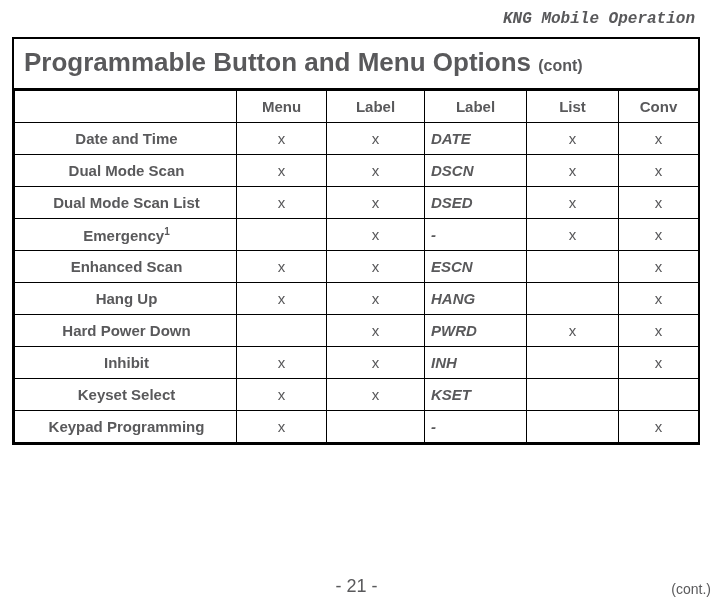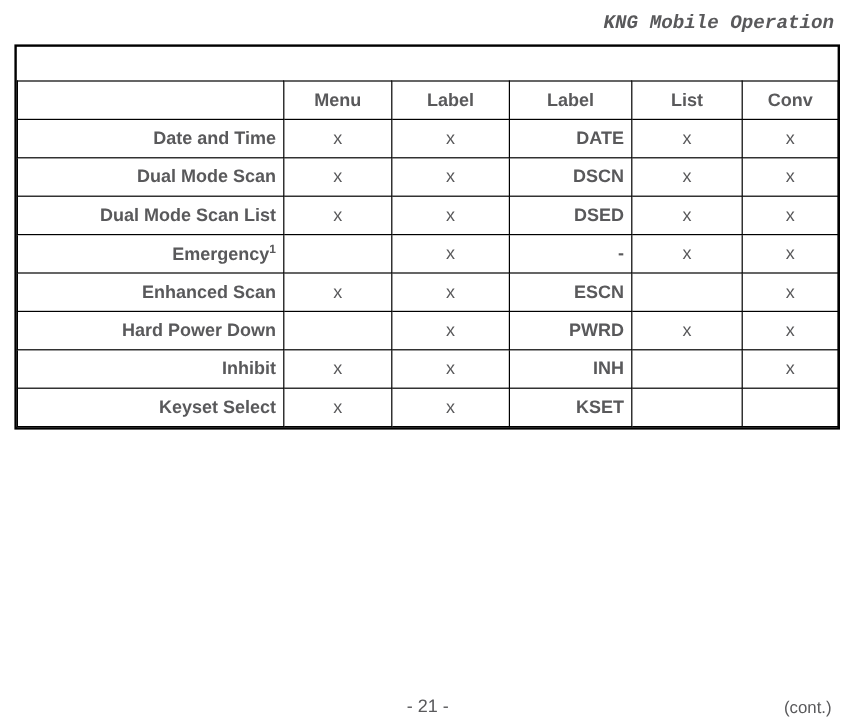--- a/index.html
+++ b/index.html
@@ -38,76 +38,79 @@
       font-weight: bold;
     }
     .title-cont {
       font-size: 16px;
       font-weight: bold;
     }
     table {
       width: 100%;
       border-collapse: collapse;
       table-layout: fixed;
-      margin-top: 28px;
     }
     th, td {
       border: 1px solid #000;
       padding: 6px 6px;
       font-size: 15px;
       color: #59595b;
       vertical-align: middle;
       height: 32px;
     }
     th {
       font-weight: bold;
       text-align: center;
     }
     col.feature { width: 222px; }
     col.menu { width: 90px; }
     col.button { width: 98px; }
     col.label { width: 102px; }
     col.trunk { width: 92px; }
     col.conv { width: 80px; }
     td.feature {
-      text-align: right;
+      text-align: center;
       font-weight: bold;
       padding-left: 8px;
     }
     td.mark {
       text-align: center;
       font-weight: normal;
     }
     td.labelcol {
-      text-align: right;
-      font-weight: bold;
+      text-align: left;
+      font-weight: bold;
+      font-style: italic;
     }
     sup { font-size: 10px; vertical-align: super; }
     .footer-page {
       position: absolute;
       bottom: 10px;
       left: 50%;
       transform: translateX(-50%);
-      font-size: 15px;
+      font-size: 18px;
       color: #59595b;
     }
     .footer-cont {
       position: absolute;
       bottom: 10px;
-      right: 20px;
+      right: 2px;
       font-size: 14px;
       color: #59595b;
     }
   </style>
 </head>
 <body>
 
 <div class="header-right">KNG Mobile Operation</div>
 
 <div class="table-outer">
+  <div class="title-row">
+    <span class="title-main">Programmable Button and Menu Options </span><span class="title-cont">(cont)</span>
+  </div>
   <table>
     <colgroup>
       <col class="feature">
         <col class="menu">
         <col class="button">
         <col class="label">
         <col class="trunk">
         <col class="conv">
     </colgroup>
     <thead>
@@ -155,20 +158,28 @@
         </tr>
         <tr>
           <td class="feature"><span>Enhanced Scan</span></td>
           <td class="mark">x</td>
           <td class="mark">x</td>
           <td class="labelcol">ESCN</td>
           <td class="mark"></td>
           <td class="mark">x</td>
         </tr>
         <tr>
+          <td class="feature"><span>Hang Up</span></td>
+          <td class="mark">x</td>
+          <td class="mark">x</td>
+          <td class="labelcol">HANG</td>
+          <td class="mark"></td>
+          <td class="mark">x</td>
+        </tr>
+        <tr>
           <td class="feature"><span>Hard Power Down</span></td>
           <td class="mark"></td>
           <td class="mark">x</td>
           <td class="labelcol">PWRD</td>
           <td class="mark">x</td>
           <td class="mark">x</td>
         </tr>
         <tr>
           <td class="feature"><span>Inhibit</span></td>
           <td class="mark">x</td>
@@ -177,19 +188,27 @@
           <td class="mark"></td>
           <td class="mark">x</td>
         </tr>
         <tr>
           <td class="feature"><span>Keyset Select</span></td>
           <td class="mark">x</td>
           <td class="mark">x</td>
           <td class="labelcol">KSET</td>
           <td class="mark"></td>
           <td class="mark"></td>
+        </tr>
+        <tr>
+          <td class="feature"><span>Keypad Programming</span></td>
+          <td class="mark">x</td>
+          <td class="mark"></td>
+          <td class="labelcol">-</td>
+          <td class="mark"></td>
+          <td class="mark">x</td>
         </tr>
       </tbody>
   </table>
 </div>
 
 <div class="footer-page">- 21 -</div>
 <div class="footer-cont">(cont.)</div>
 
 </body></html>

